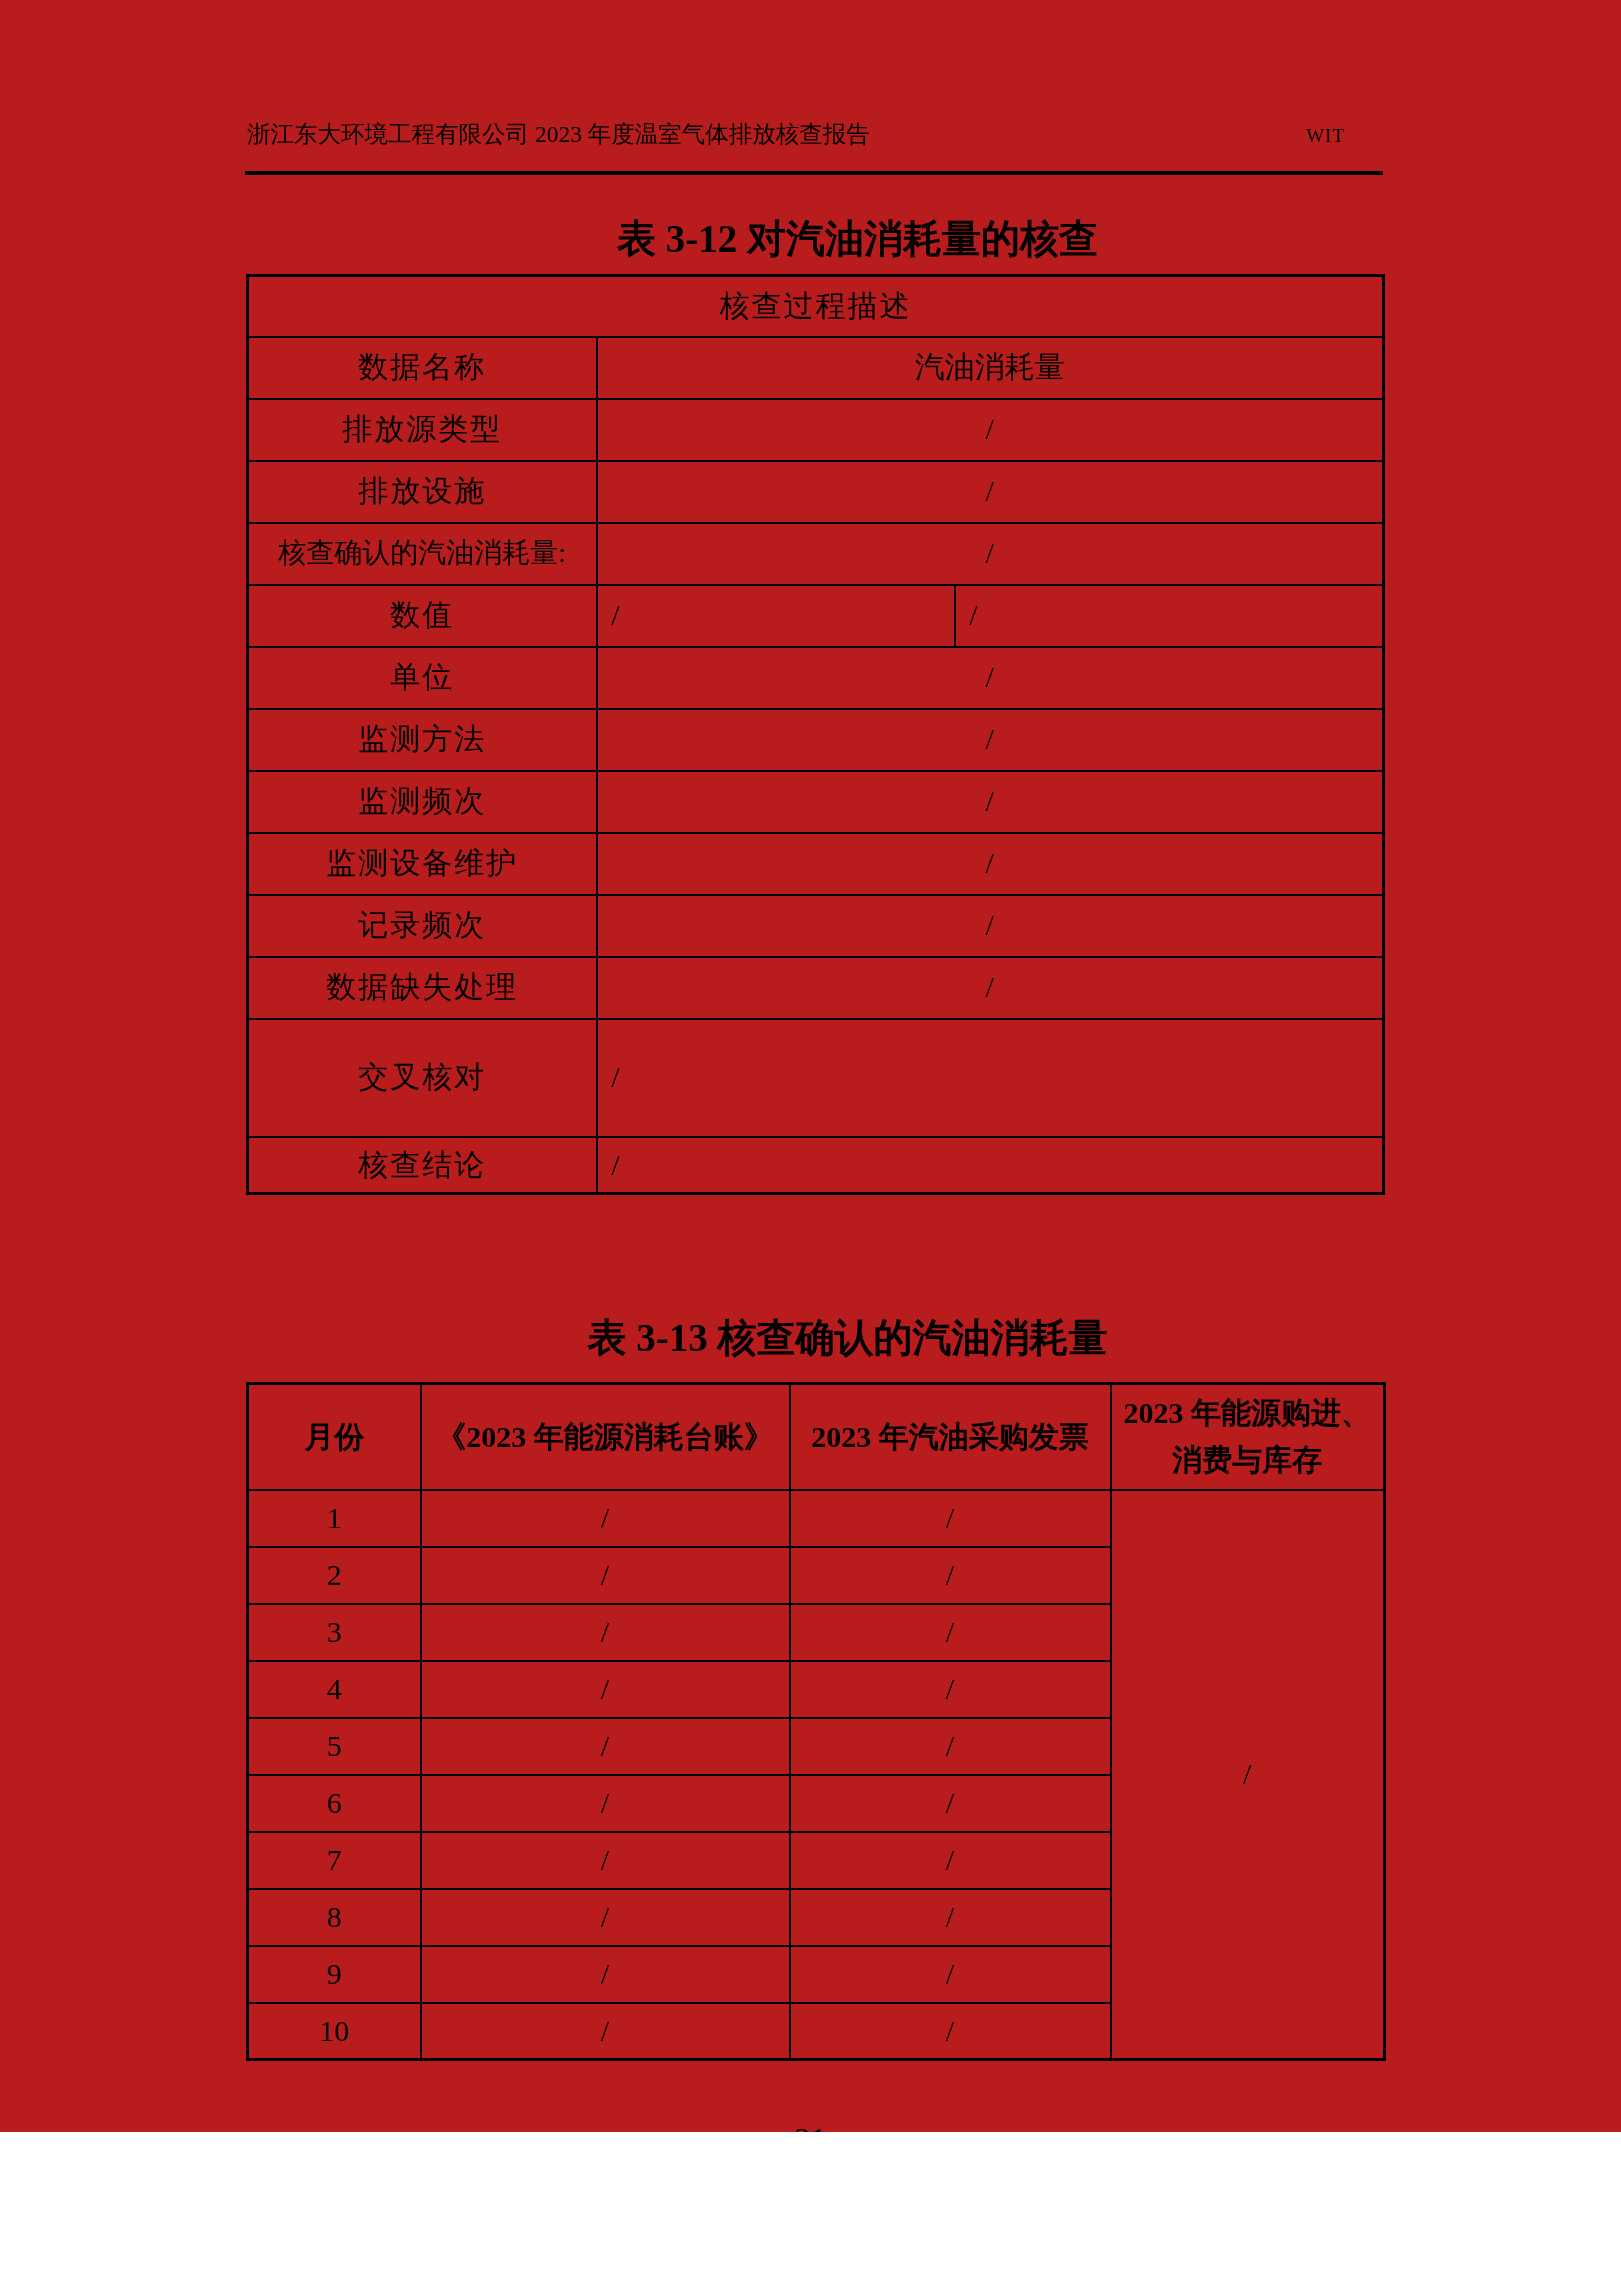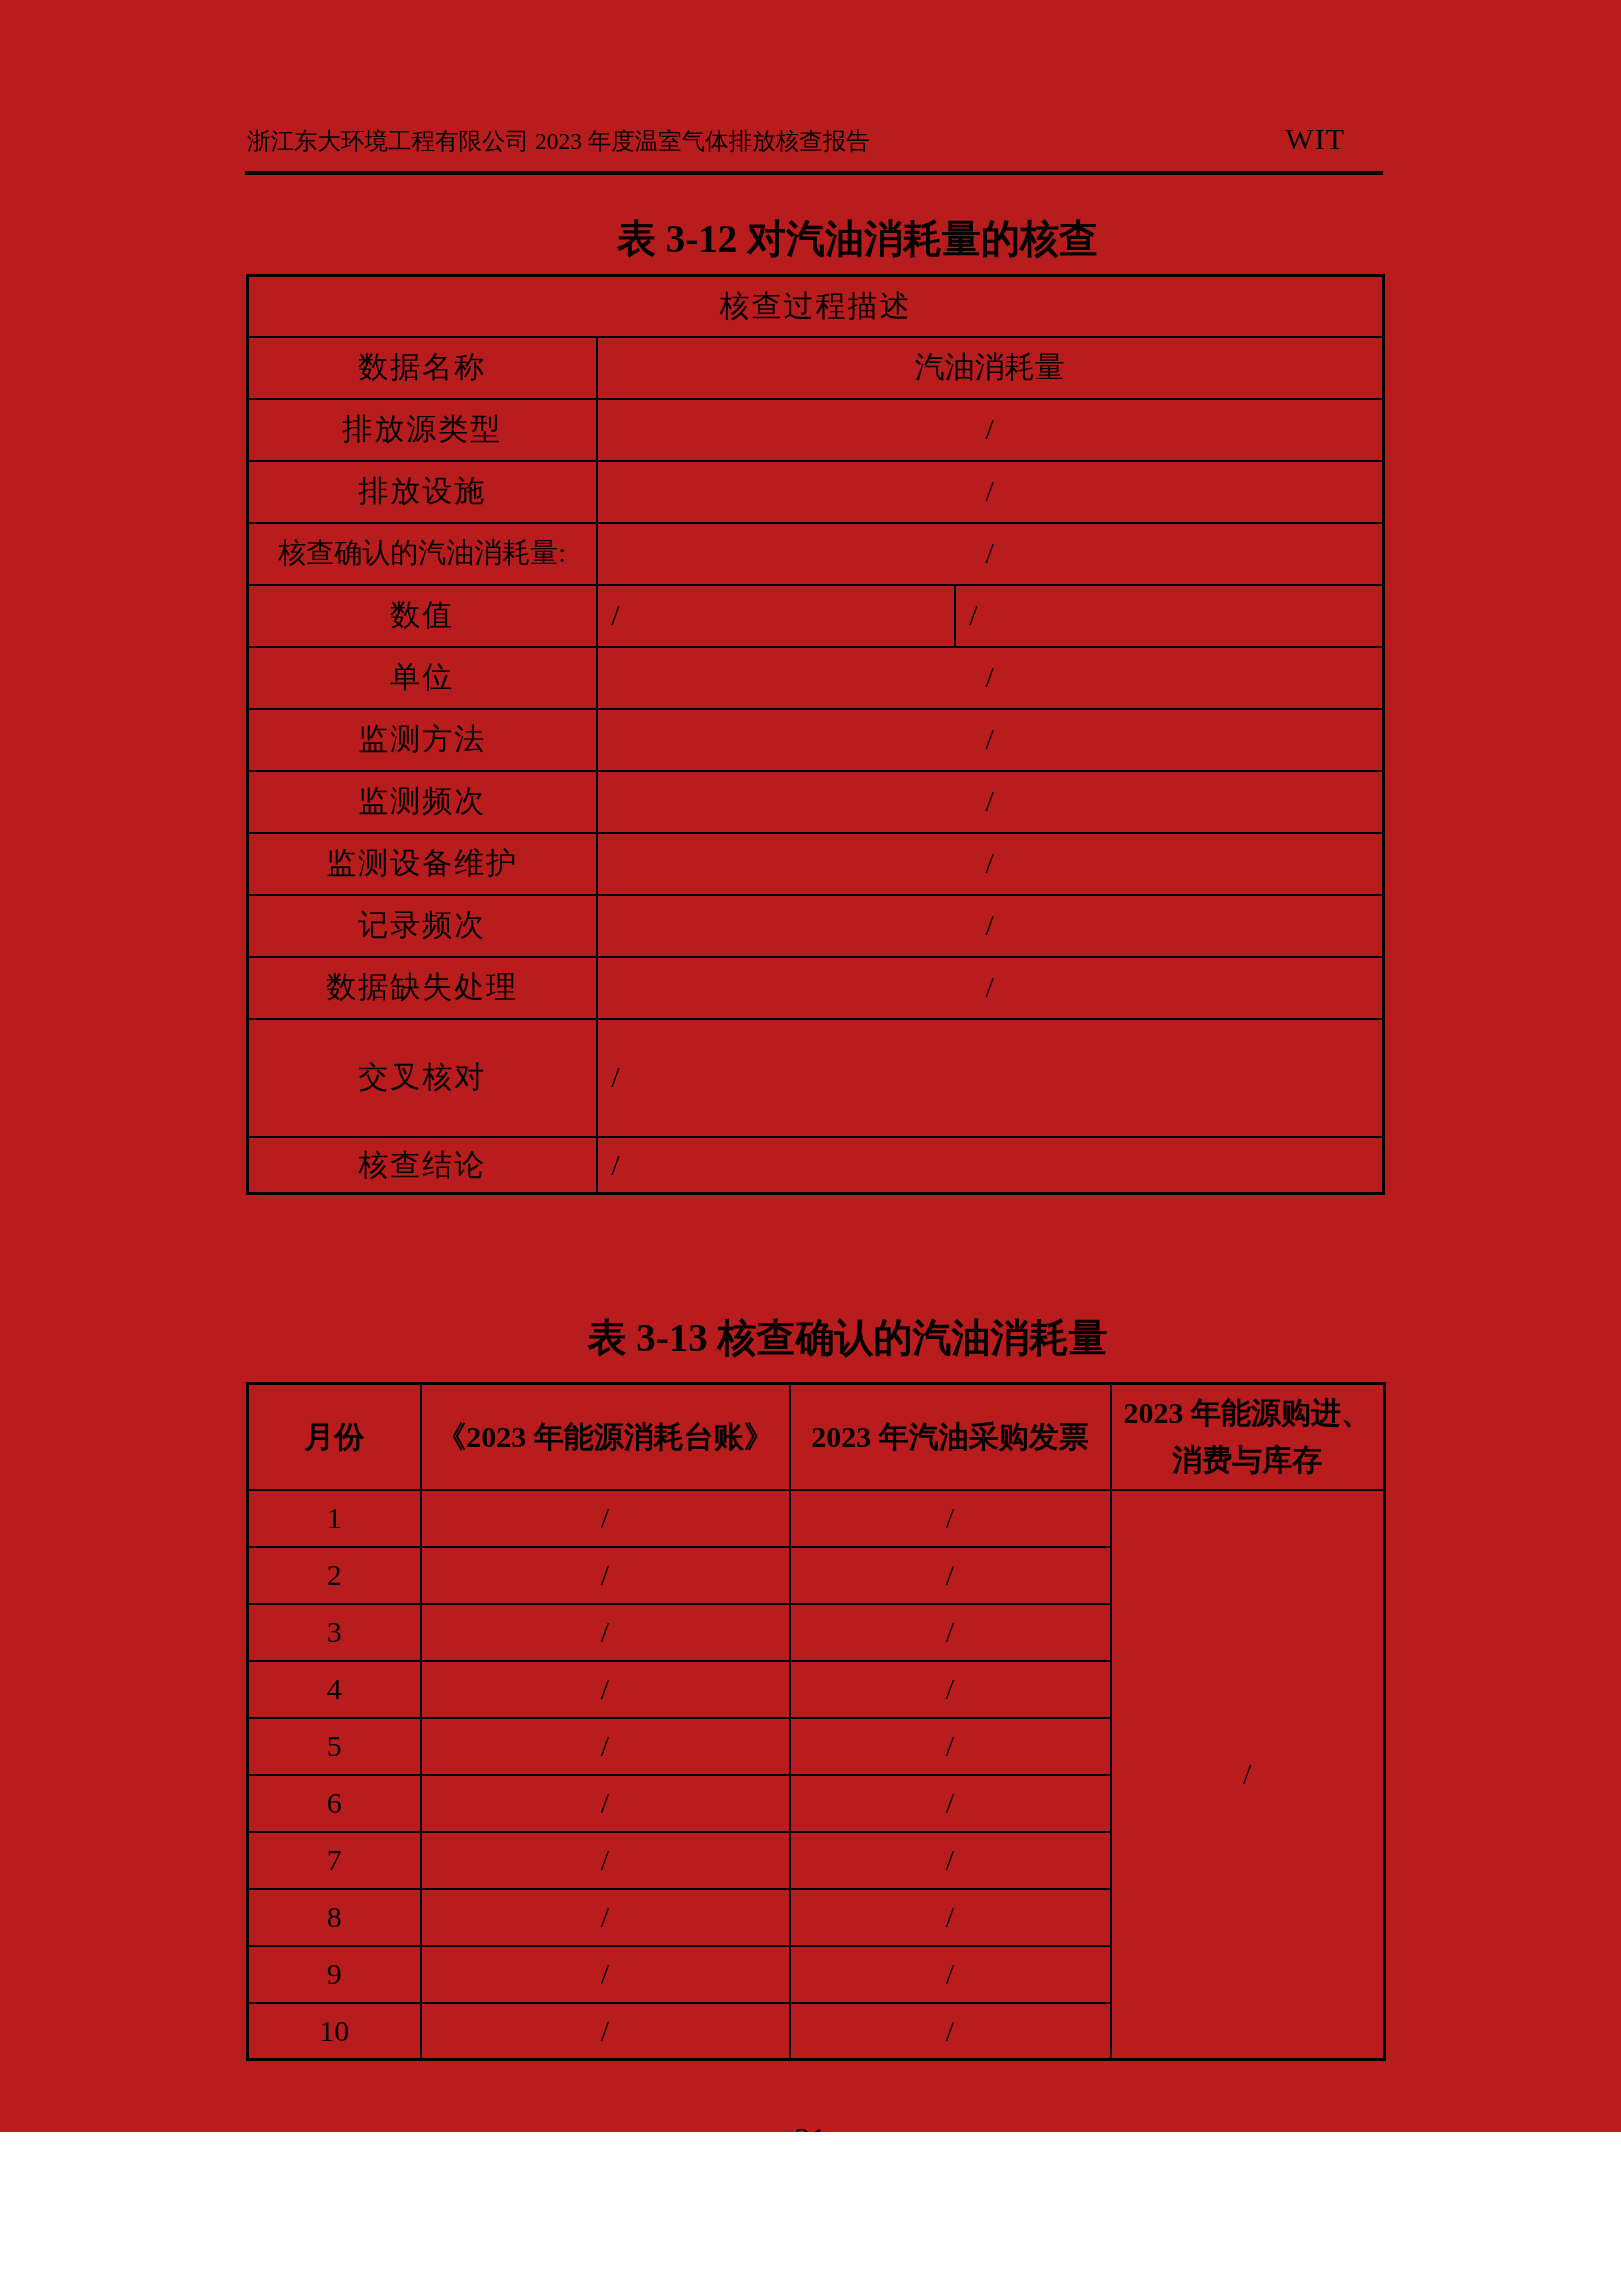--- a/index.html
+++ b/index.html
@@ -13,21 +13,21 @@
     overflow: hidden;
   }
 
   
   .doc-header {
     position: absolute;
     top: 122px; left: 247px; width: 1135px;
     display: flex; justify-content: space-between; align-items: baseline;
     font-size: 23.5px; line-height: 1.1;
   }
-  .doc-header .right { font-size: 30px; padding-right: 37px; letter-spacing: 1px; }
+  .doc-header .right { font-size: 19px; padding-right: 37px; letter-spacing: 1px; }
   .header-rule {
     position: absolute;
     top: 171px; left: 245px; width: 1138px; height: 3.9px;
     background: #000;
   }
 
   
   .doc-title {
     position: absolute; left: 246px; width: 1137px;
     text-align: center; font-weight: bold; font-size: 39px; line-height: 1.2;

